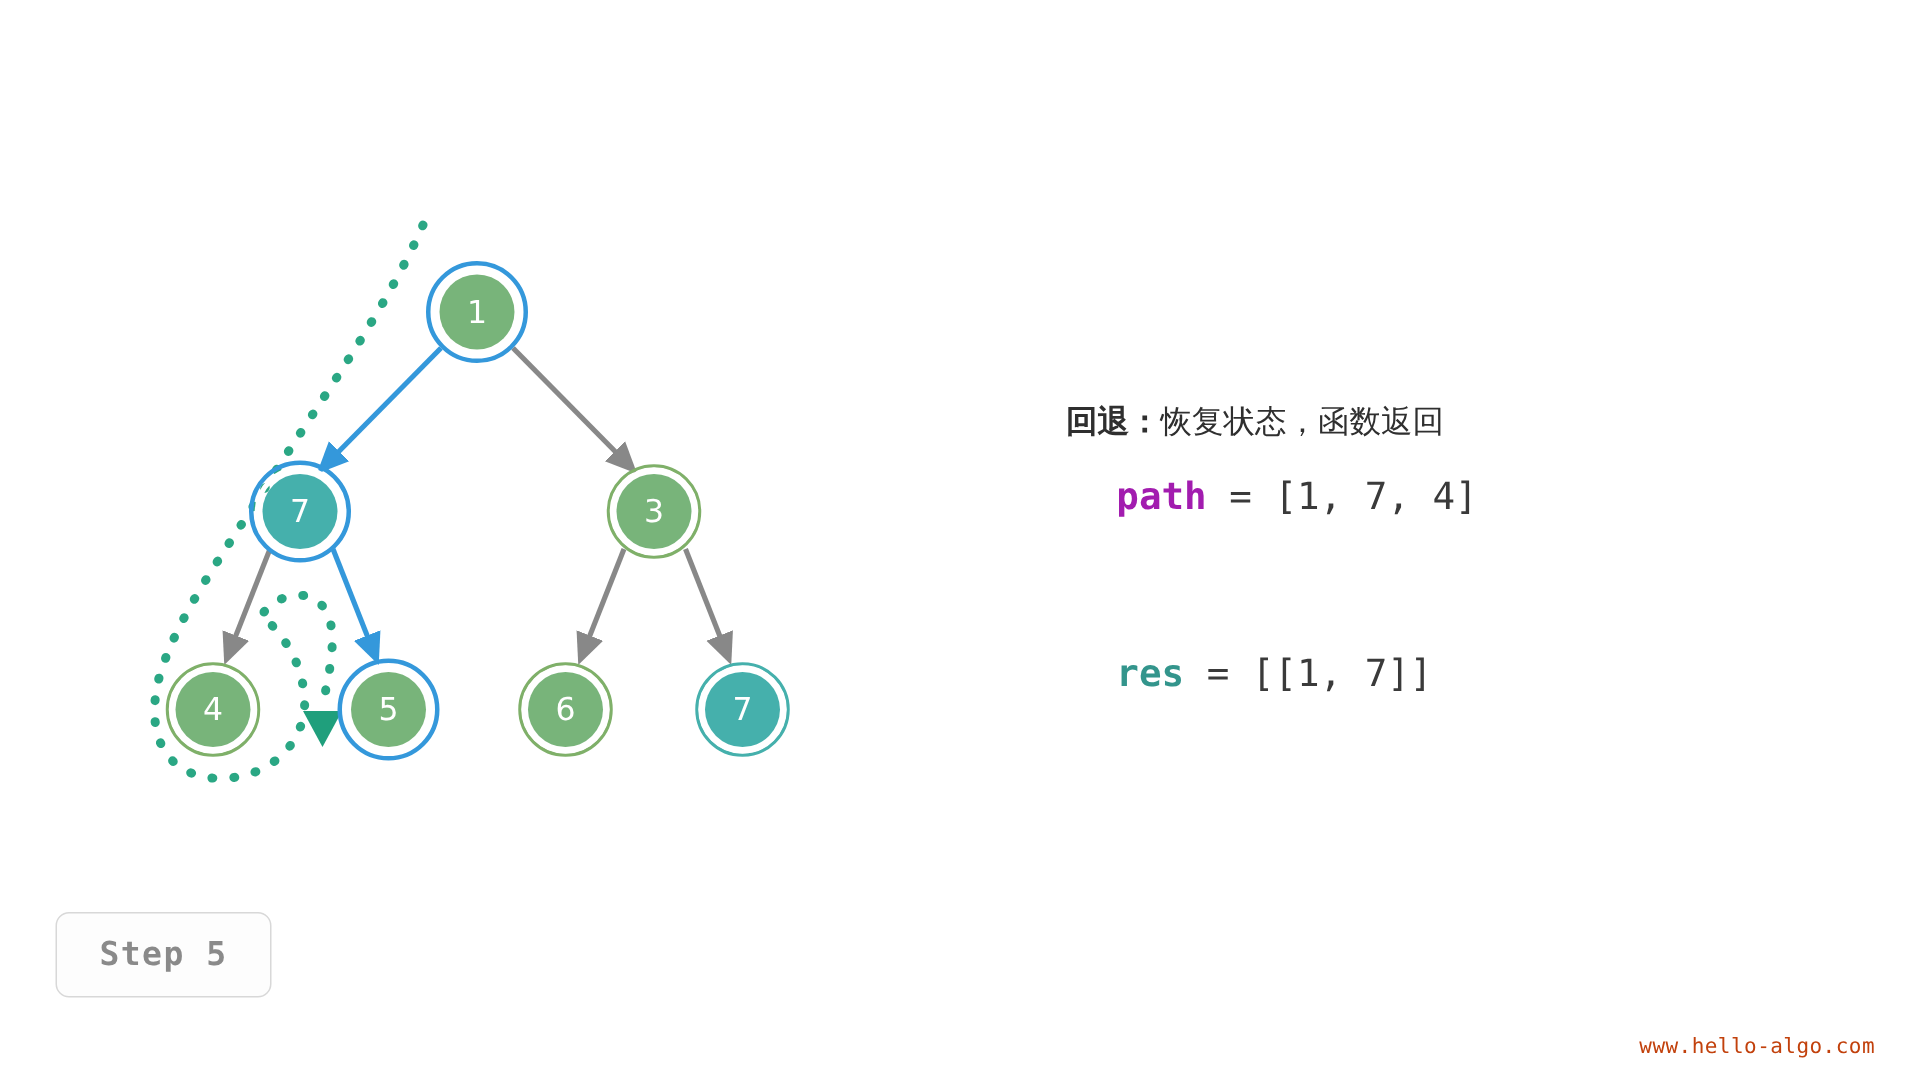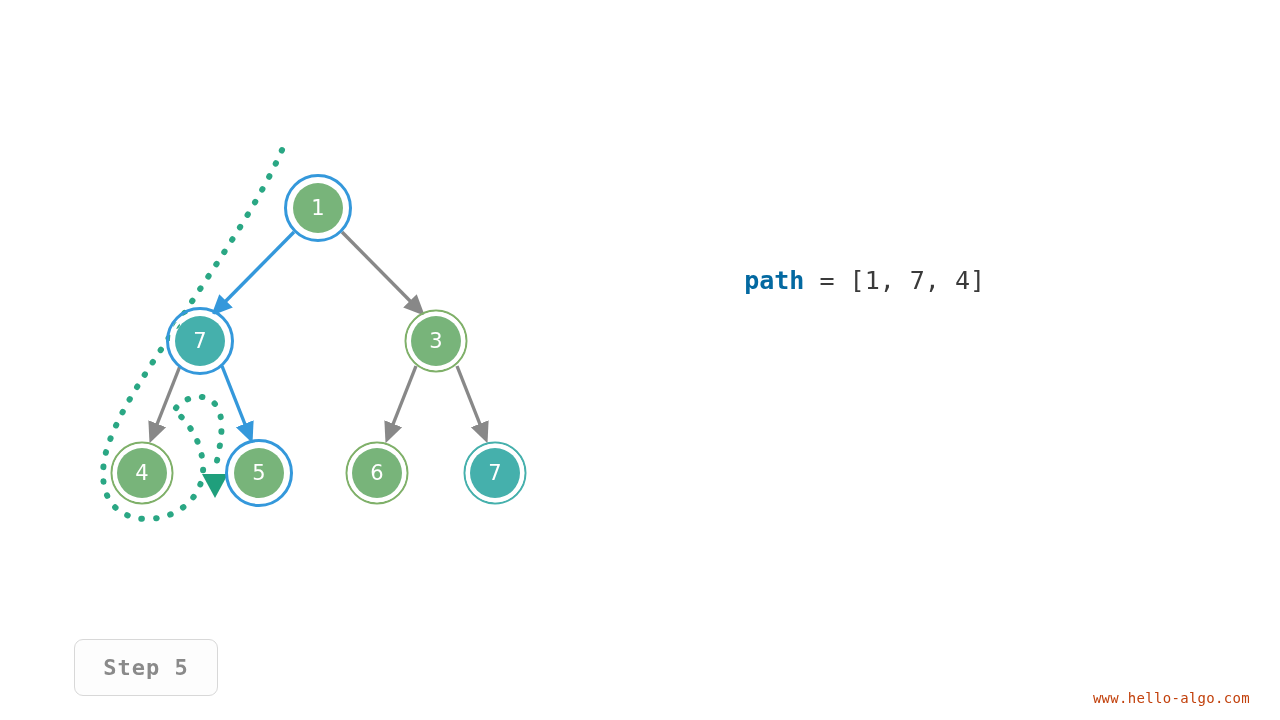--- a/index.html
+++ b/index.html
@@ -48,50 +48,49 @@
 
   .code-line {
     height: 50px;
     line-height: 50px;
     font-family: "DejaVu Sans Mono", "Liberation Mono", monospace;
     font-size: 25px;
     color: #3a3a3a;
     white-space: pre;
   }
   .var-path {
-    color: #0369a1;
+    color: #a21caf;
     font-weight: bold;
   }
   .var-res {
     color: #33958c;
     font-weight: bold;
   }
   .spacer-line {
     height: 68px;
   }
 
   
   #step-badge {
     position: absolute;
     left: 37px;
-    top: 639px;
+    top: 608px;
     width: 142px;
     height: 55px;
     border: 1px solid #d8d8d8;
     border-radius: 9px;
     background: #fdfdfd;
     display: flex;
     align-items: center;
     justify-content: center;
     font-family: "DejaVu Sans Mono", "Liberation Mono", monospace;
     font-size: 22px;
     font-weight: bold;
     color: #8a8a8a;
     letter-spacing: 1px;
-    margin-left: 37px;
   }
 
   
   #watermark {
     position: absolute;
     right: 30px;
     bottom: 14px;
     font-family: "DejaVu Sans Mono", "Liberation Mono", monospace;
     font-size: 14px;
     color: #c2410c;
@@ -189,27 +188,33 @@
       <circle cx="495" cy="473" r="25" fill="#45b0ac"></circle>
       <text x="495" y="473" text-anchor="middle" dominant-baseline="central" font-family="DejaVu Sans, Liberation Sans, sans-serif" font-size="21" fill="#ffffff">7</text>
     </g>
 
   </g>
 </svg>
 
 <div id="info-panel">
 
 
+  <div class="info-line">
+    <span class="info-label">回退：</span><span class="info-text">恢复状态，函数返回</span>
+  </div>
 
   <div class="code-line">
     <span class="var-path">path</span><span> = </span><span>[1, 7, 4]</span>
   </div>
 
   <div class="spacer-line"></div>
 
+  <div class="code-line">
+    <span class="var-res">res</span><span> = </span><span>[[1, 7]]</span>
+  </div>
 
 </div>
 
 <div id="step-badge">
   <span>Step 5</span>
 </div>
 
 <div id="watermark">
   <span>www.hello-algo.com</span>
 </div>

